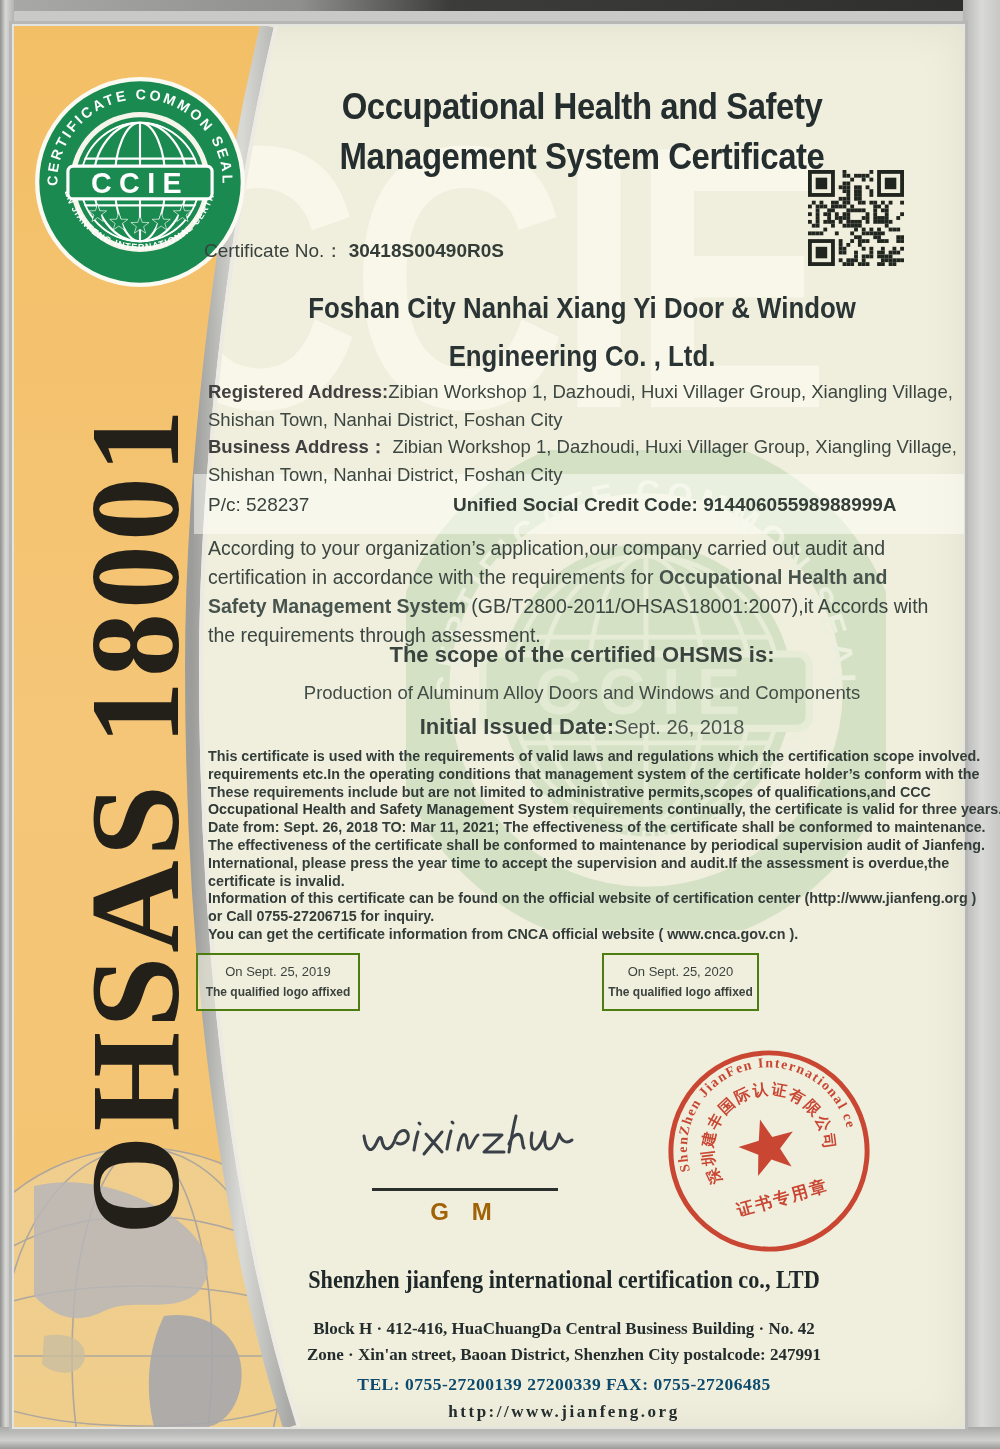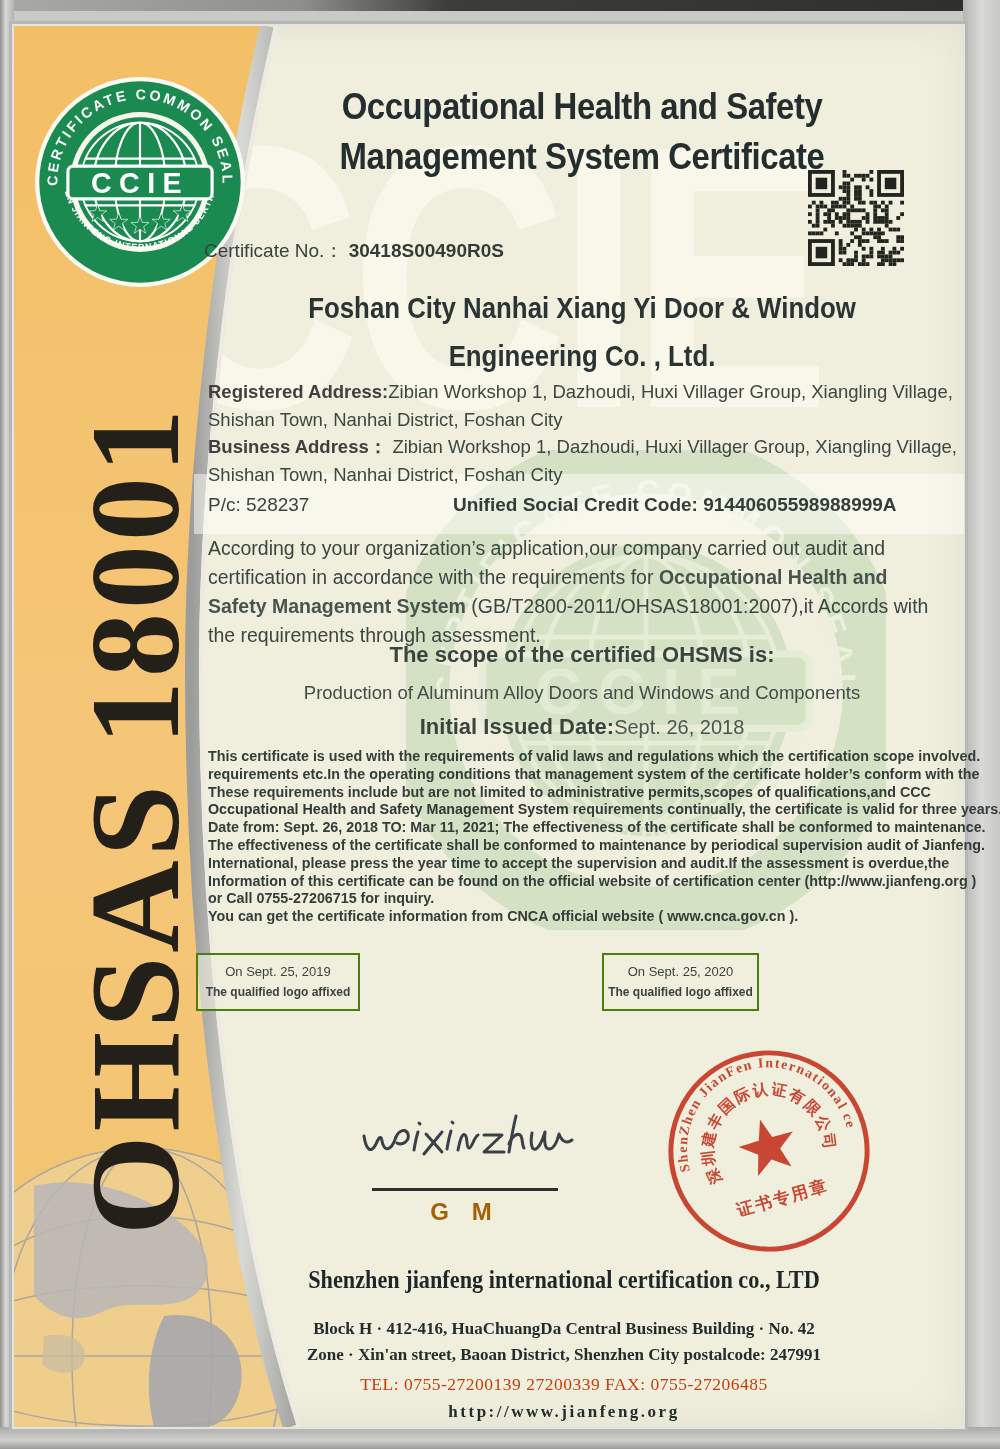--- a/index.html
+++ b/index.html
@@ -77,21 +77,21 @@
     font-size:24px;font-weight:bold;letter-spacing:8px;color:#a16207;}
 
   .stamp-svg{position:absolute;left:646px;top:1016px;z-index:7;opacity:.92;mix-blend-mode:multiply;}
   .issuer-name{position:absolute;left:150px;top:1240px;width:800px;text-align:center;z-index:6;
     font-family:"Liberation Serif",serif;font-weight:bold;font-size:25px;color:#1f2829;}
   .issuer-a1{position:absolute;left:150px;top:1293px;width:800px;text-align:center;z-index:6;
     font-family:"Liberation Serif",serif;font-weight:bold;font-size:17px;color:#242d2e;}
   .issuer-a2{position:absolute;left:150px;top:1319px;width:800px;text-align:center;z-index:6;
     font-family:"Liberation Serif",serif;font-weight:bold;font-size:17px;color:#242d2e;}
   .issuer-tel{position:absolute;left:150px;top:1348px;width:800px;text-align:center;z-index:6;
-    font-family:"Liberation Serif",serif;font-weight:normal;font-size:17.5px;color:#c2410c;letter-spacing:.5px;}
+    font-family:"Liberation Serif",serif;font-weight:bold;font-size:17.5px;color:#0c4a6e;letter-spacing:.5px;}
   .issuer-url{position:absolute;left:150px;top:1376px;width:800px;text-align:center;z-index:6;
     font-family:"Liberation Serif",serif;font-weight:bold;font-size:17px;color:#242d2e;letter-spacing:2.5px;}
 </style>
 </head>
 <body>
 
 <div class="top-strip"></div>
 <div class="left-edge"></div>
 <div class="right-edge"></div>
 <div class="bottom-edge"></div>
@@ -457,20 +457,21 @@
     </div>
 
     <div class="abs fine">
       <div>This certificate is used with the requirements of valid laws and regulations which the certification scope involved.</div>
       <div>requirements etc.In the operating conditions that management system of the certificate holder’s conform with the</div>
       <div>These requirements include but are not limited to administrative permits,scopes of qualifications,and CCC</div>
       <div><b>Occupational Health and Safety Management System</b><span> requirements continually, the certificate is valid for three years.</span></div>
       <div>Date from: Sept. 26, 2018 TO: Mar 11, 2021; The effectiveness of the certificate shall be conformed to maintenance.</div>
       <div>The effectiveness of the certificate shall be conformed to maintenance by periodical supervision audit of Jianfeng.</div>
       <div>International, please press the year time to accept the supervision and audit.If the assessment is overdue,the</div>
+      <div>certificate is invalid.</div>
       <div>Information of this certificate can be found on the official website of certification center (http://www.jianfeng.org )</div>
       <div>or Call 0755-27206715 for inquiry.</div>
       <div>You can get the certificate information from CNCA official website ( www.cnca.gov.cn ).</div>
     </div>
   </div>
 
   <div class="logo-box box1">
     <div class="d">On Sept. 25, 2019</div>
     <div class="c">The qualified logo affixed</div>
   </div>

